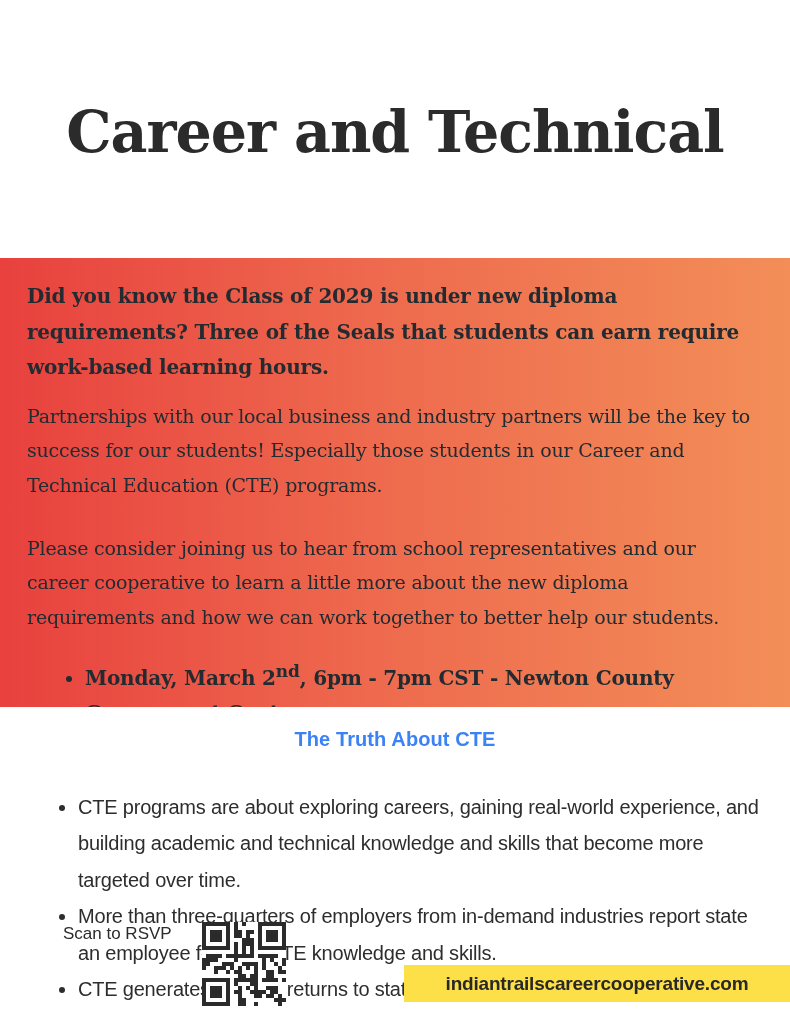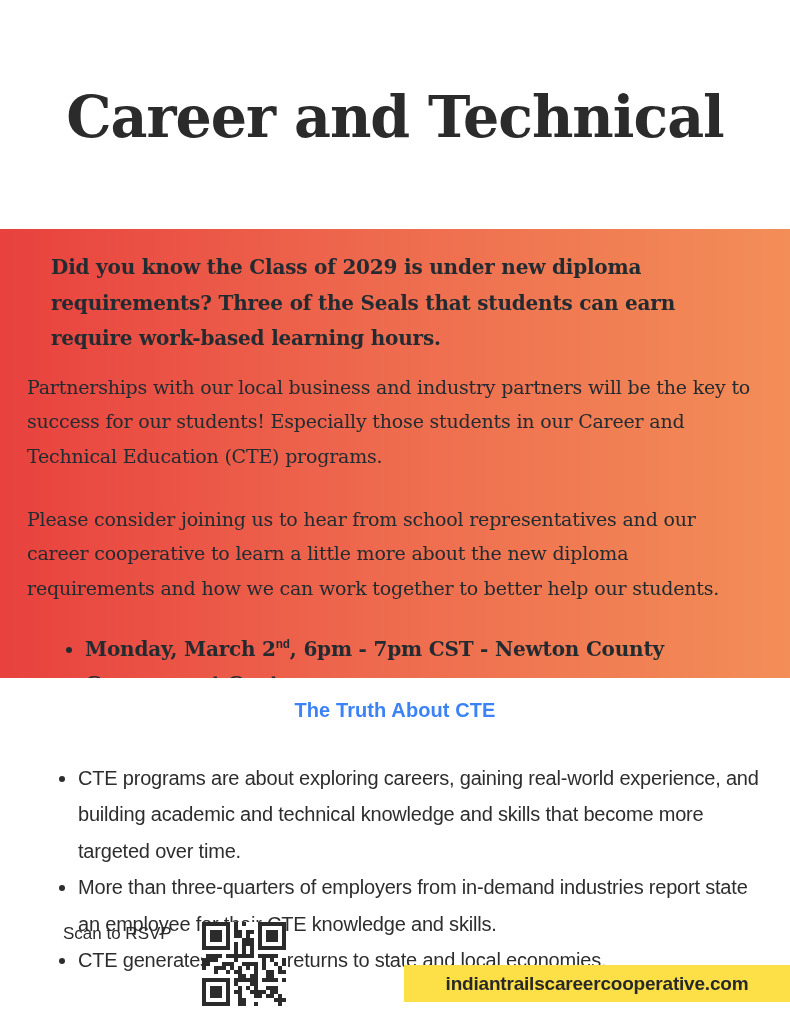--- a/index.html
+++ b/index.html
@@ -6,21 +6,21 @@
   html,body { background:#ffffff; }
   .page {
     position:relative;
     width:790px; height:1024px;
     background:#ffffff;
     overflow:hidden;
     font-family:"Liberation Sans", sans-serif;
   }
   
   .title-block {
-    height:229px;
+    height:258px;
     display:flex; flex-direction:column;
     align-items:center; justify-content:center;
     padding-top:6px;
   }
   .title-block h1 {
     font-family:"DejaVu Serif", serif;
     font-weight:bold;
     font-size:57px;
     line-height:1.42;
     color:#2b2b2b;
@@ -36,42 +36,41 @@
     font-family:"DejaVu Serif", serif;
     overflow:hidden;
   }
   .hero .intro {
     font-weight:bold;
     font-size:20px;
     line-height:1.78;
     letter-spacing:-0.2px;
     margin-bottom:13px;
     max-width:730px;
-    margin-left:24px;
   }
   .hero .gpara {
     font-size:19px;
     line-height:1.82;
     letter-spacing:-0.2px;
     max-width:730px;
   }
   .hero .gpara + .gpara { margin-top:28px; }
   .hero .event-list {
     margin-top:27px;
     padding-left:58px;
     list-style:disc;
   }
   .hero .event-list li {
     font-weight:bold;
     font-size:20px;
     line-height:1.72;
     letter-spacing:-0.2px;
     padding-right:30px;
   }
-  .hero sup { font-size:12px; vertical-align:super; line-height:0;font-family:Liberation Mono, monospace; }
+  .hero sup { font-size:17px; vertical-align:super; line-height:0; }
   
   .truth-heading {
     margin-top:21px;
     text-align:center;
     font-family:"Liberation Sans", sans-serif;
     font-weight:bold;
     font-size:20px;
     color:#3b82f6;
     letter-spacing:0.1px;
   }

